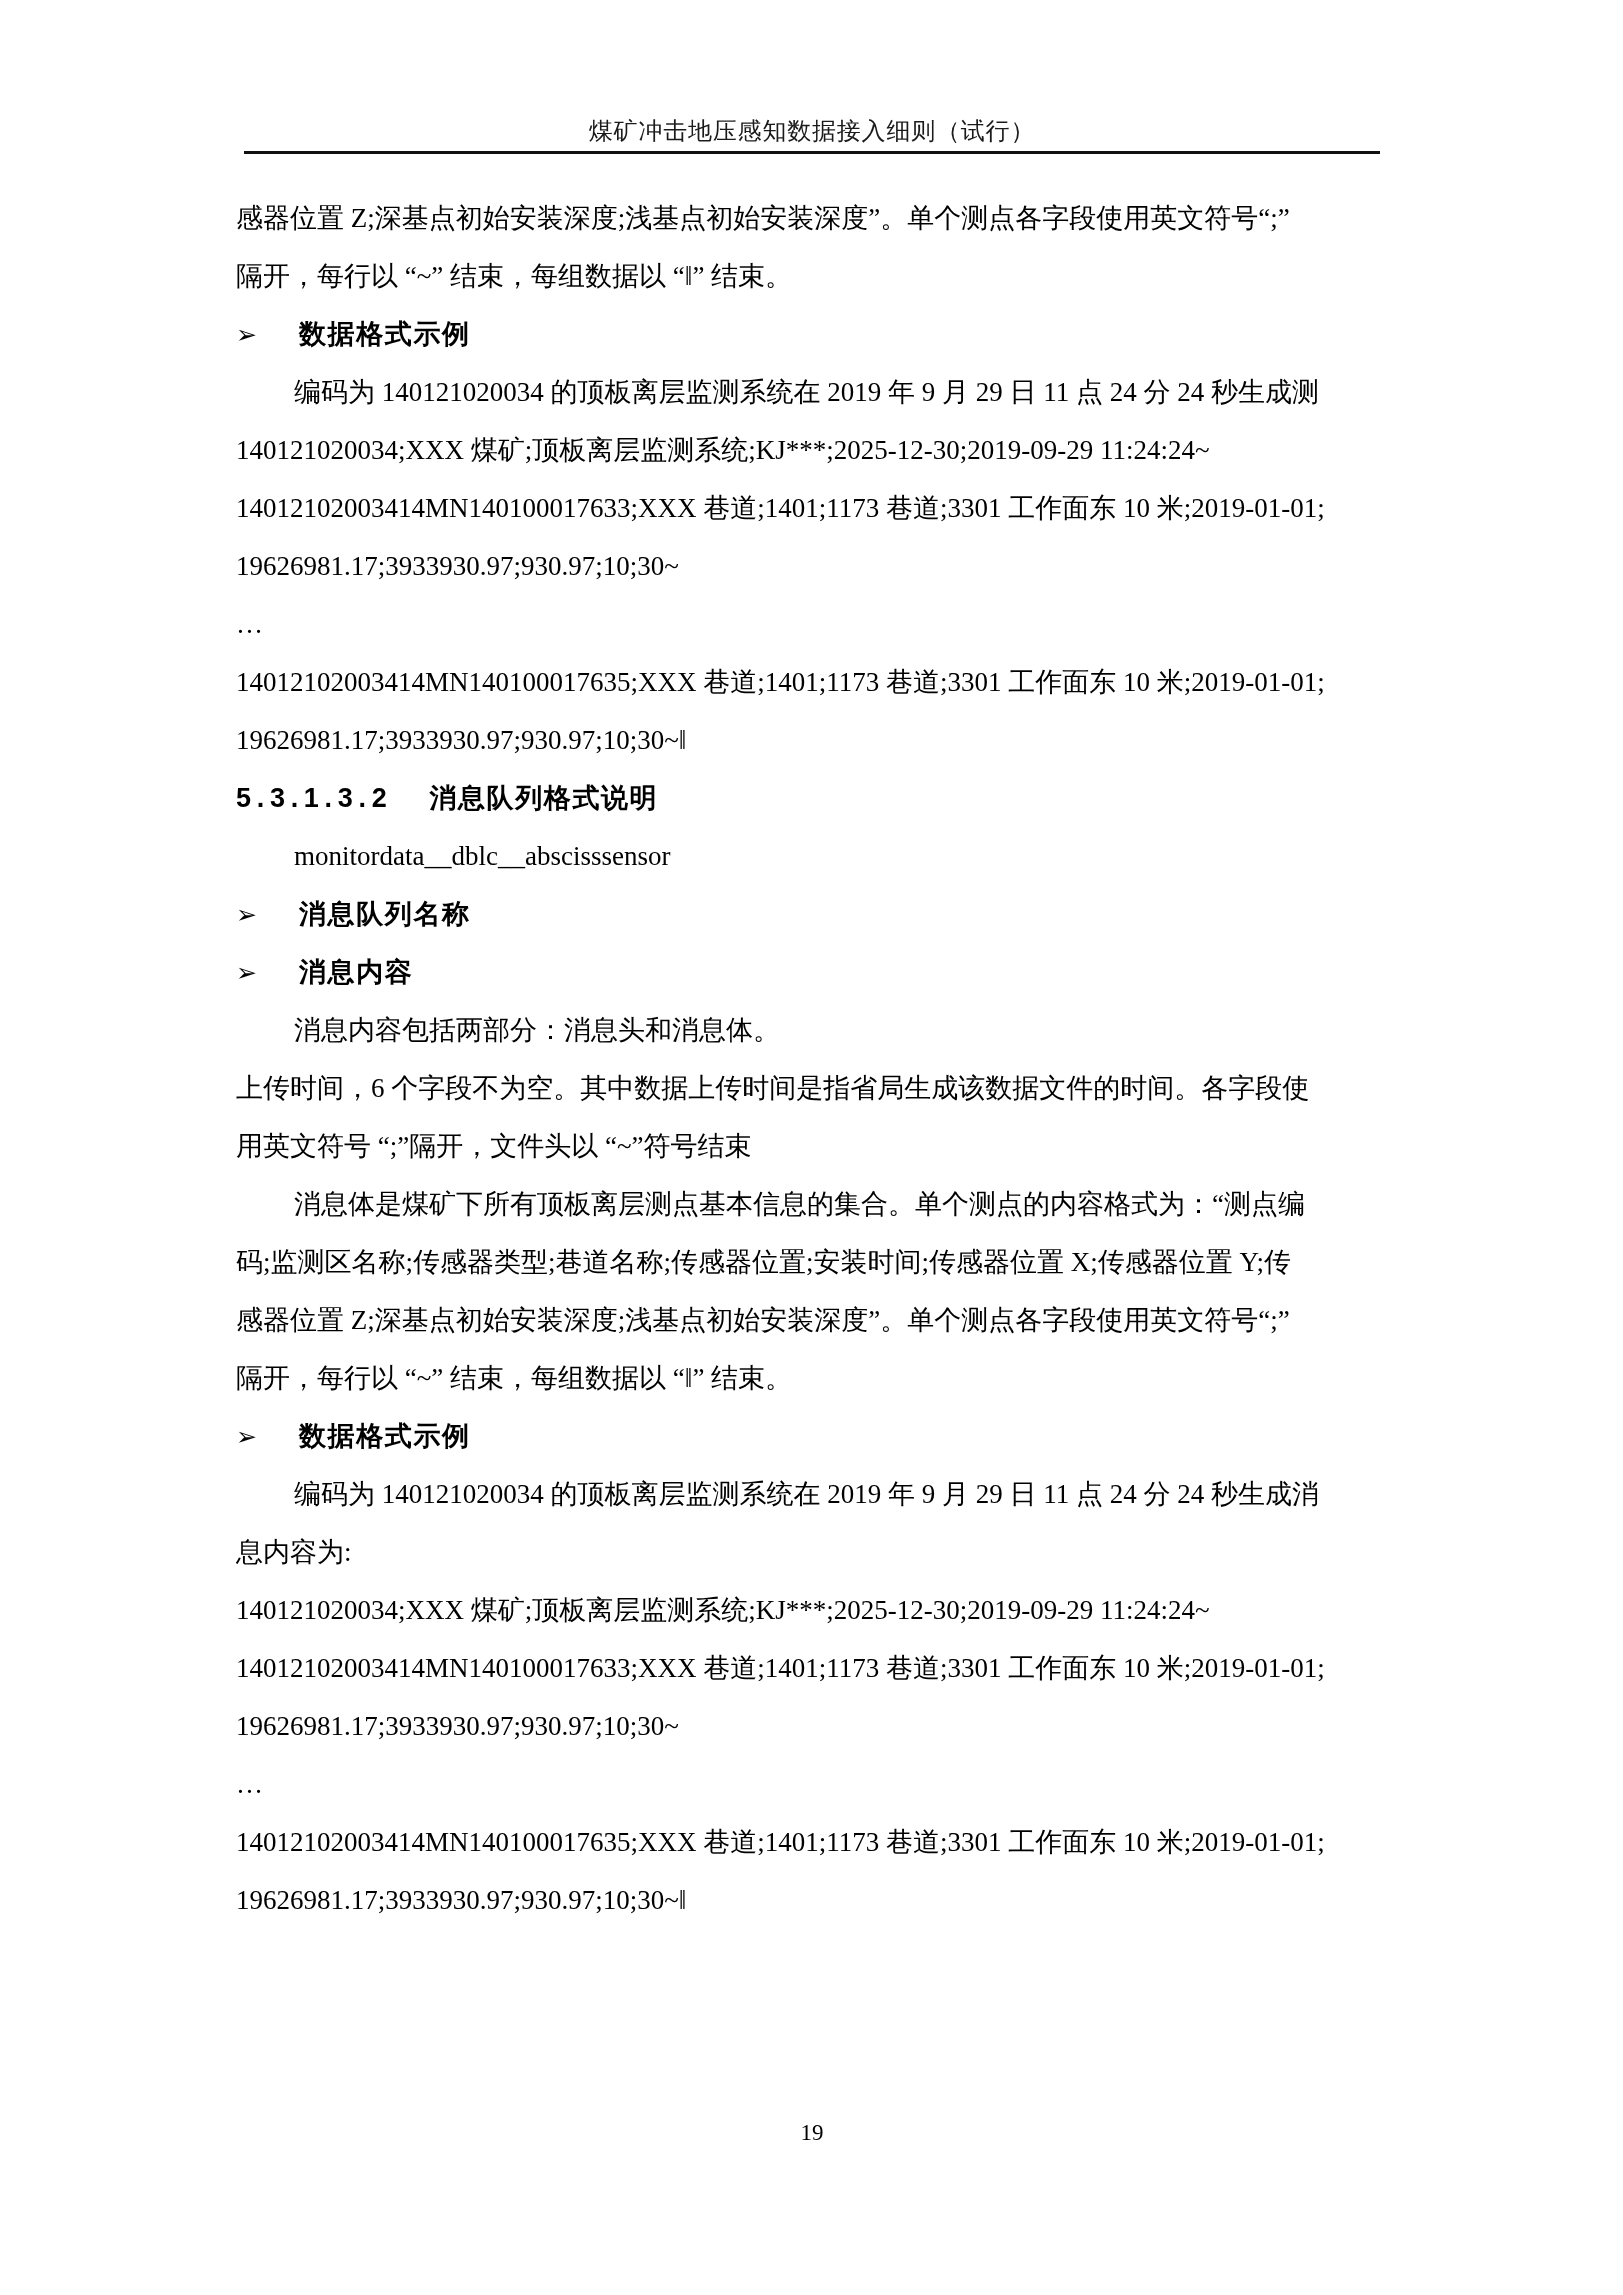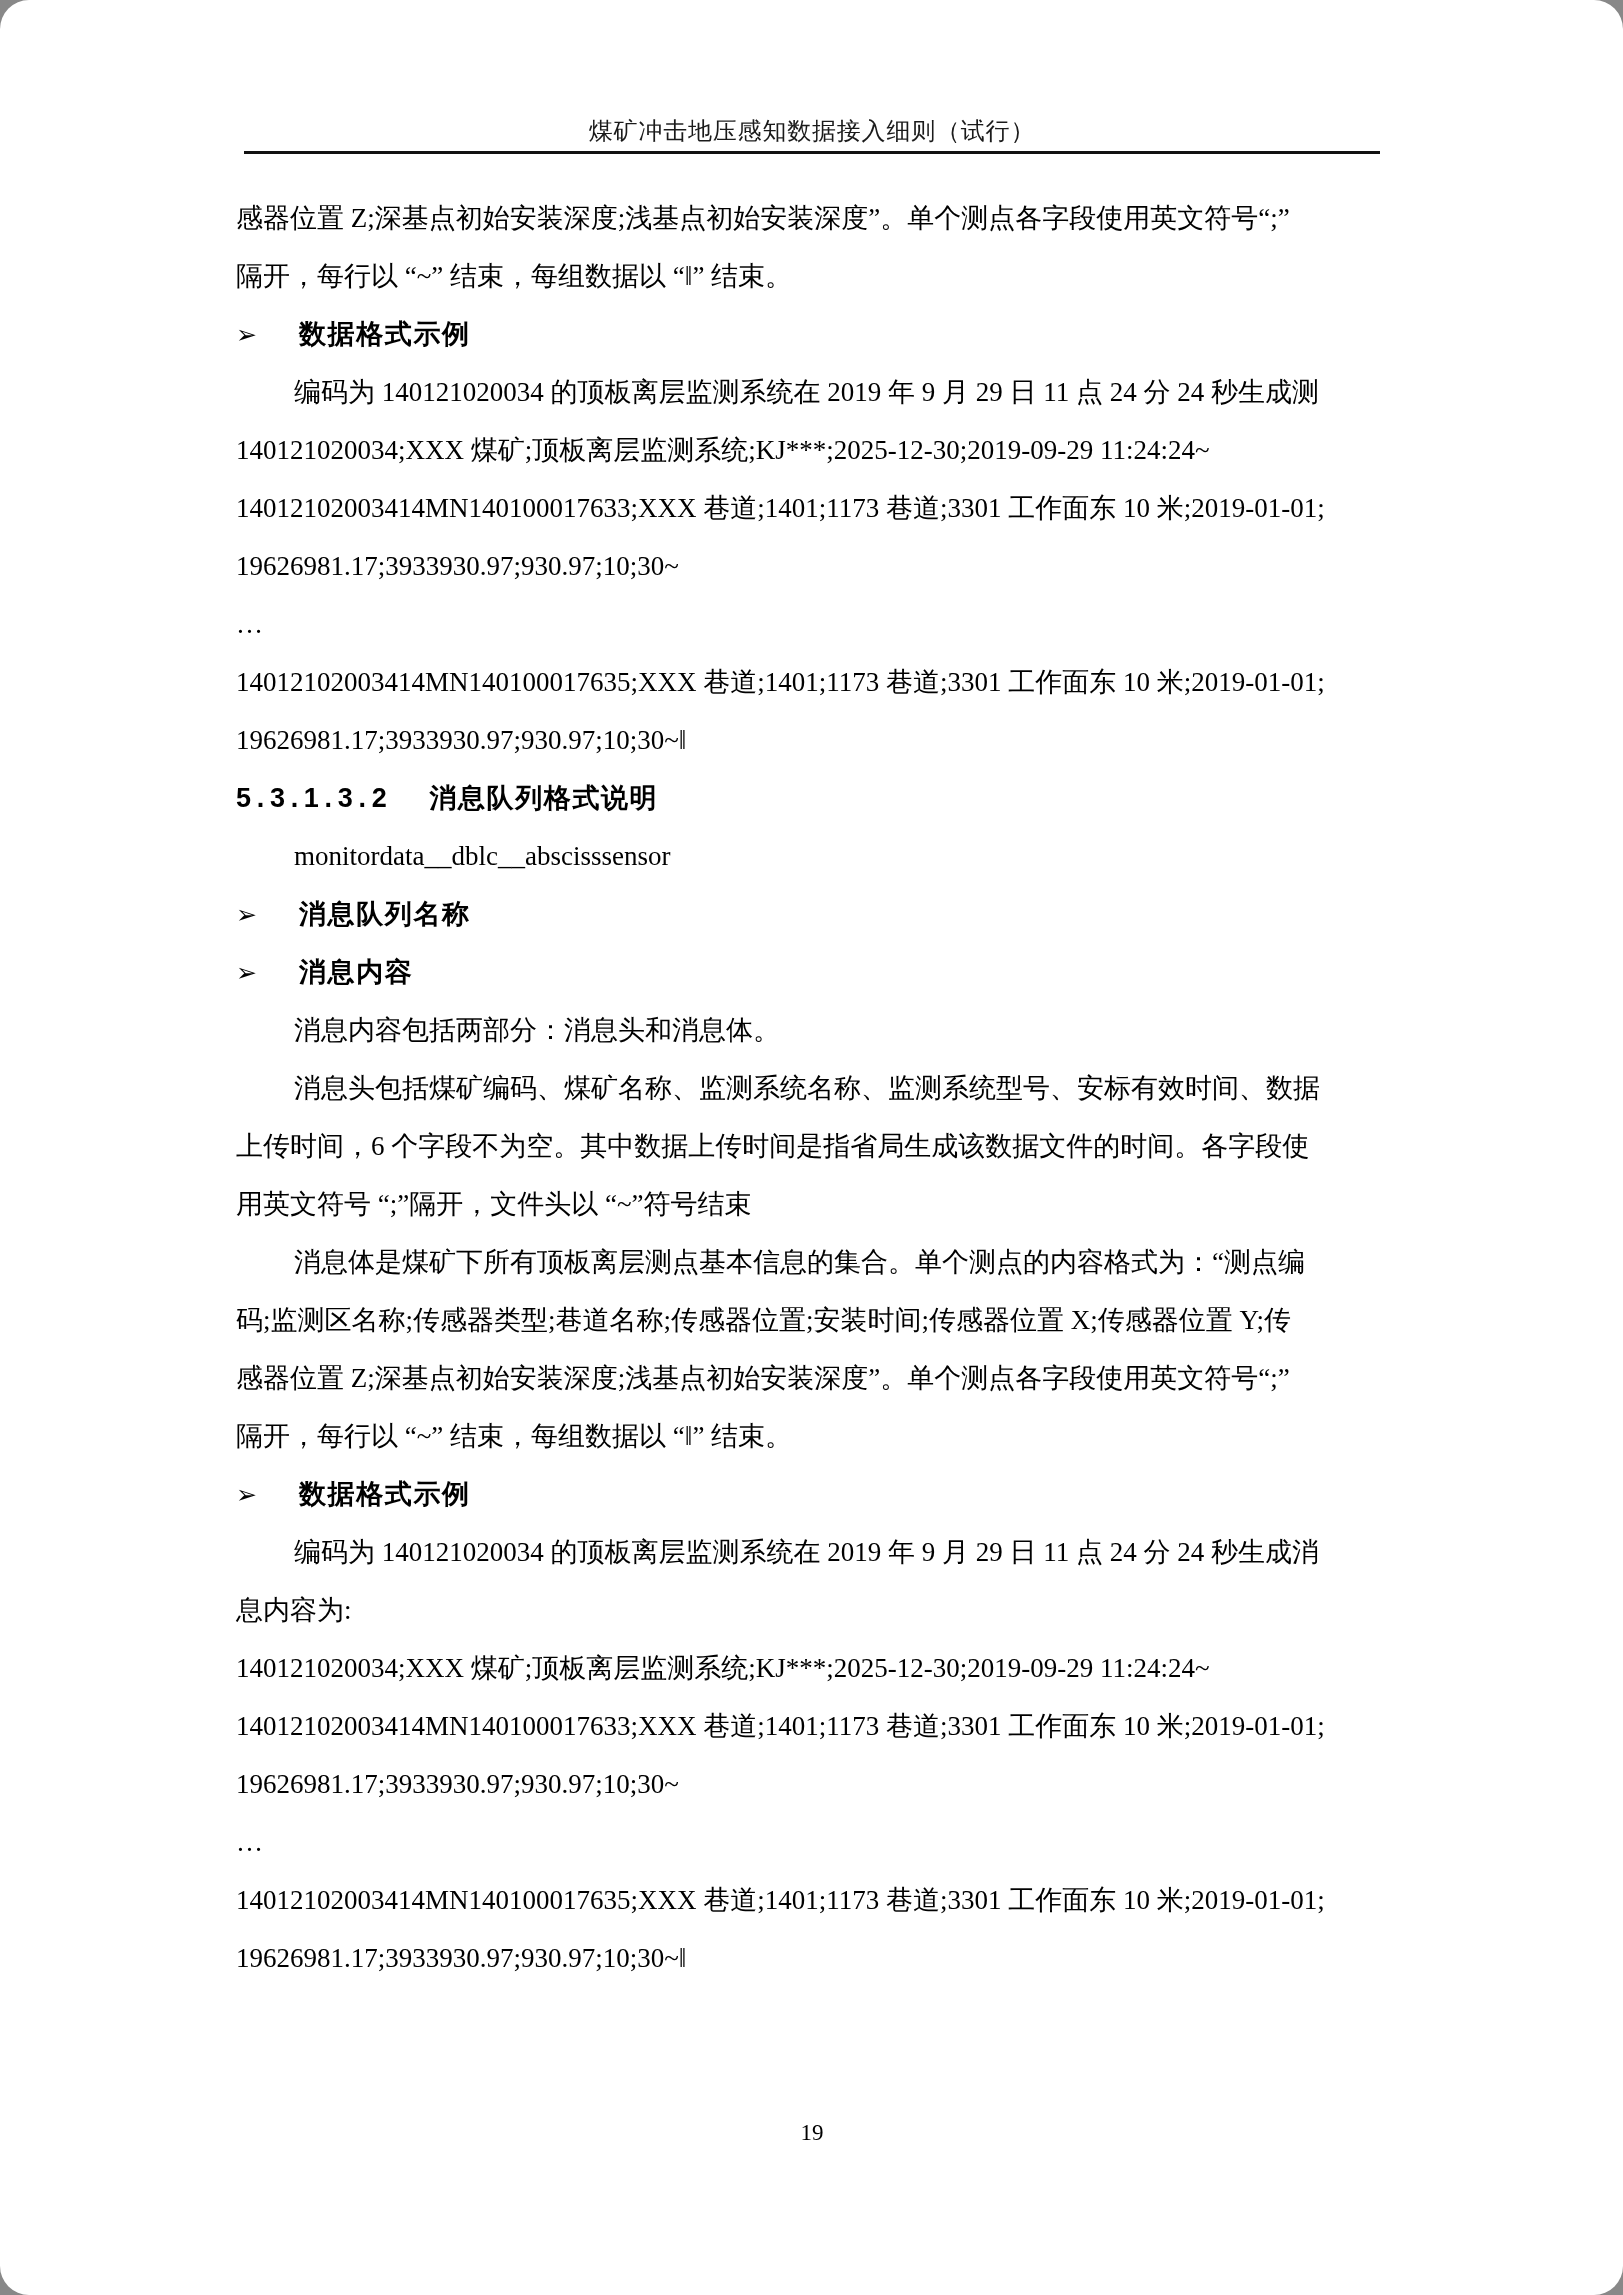--- a/index.html
+++ b/index.html
@@ -4,21 +4,20 @@
 <style>
   html,body { margin:0; padding:0; background:#888; }
   .page {
     position:relative;
     width:1623px; height:2295px;
     margin:0 auto;
     background:#ffffff;
     color:#000;
     font-family:"Liberation Serif","DejaVu Serif",serif;
     overflow:hidden;
-    border-radius:29px;
   }
   .header {
     position:absolute; left:244px; top:110px;
     width:1136px; height:44px;
     box-sizing:border-box;
     border-bottom:3.2px solid #111;
     display:flex; align-items:flex-end; justify-content:center;
     padding-bottom:4px;
   }
   .header .title {
@@ -77,21 +76,20 @@
     <div class="line">14012102003414MN140100017633;XXX 巷道;1401;1173 巷道;3301 工作面东 10 米;2019-01-01;</div>
     <div class="line">19626981.17;3933930.97;930.97;10;30~</div>
     <div class="line">…</div>
     <div class="line">14012102003414MN140100017635;XXX 巷道;1401;1173 巷道;3301 工作面东 10 米;2019-01-01;</div>
     <div class="line">19626981.17;3933930.97;930.97;10;30~‖</div>
     <div class="line heading"><span class="num">5.3.1.3.2</span><span class="htxt">消息队列格式说明</span></div>
     <div class="line ind">monitordata__dblc__abscisssensor</div>
     <div class="line bullet"><span class="arrow">➢</span><span>消息队列名称</span></div>
     <div class="line bullet"><span class="arrow">➢</span><span>消息内容</span></div>
     <div class="line ind">消息内容包括两部分：消息头和消息体。</div>
-    <div class="line ind">消息头包括煤矿编码、煤矿名称、监测系统名称、监测系统型号、安标有效时间、数据</div>
     <div class="line">上传时间，6 个字段不为空。其中数据上传时间是指省局生成该数据文件的时间。各字段使</div>
     <div class="line">用英文符号 “;”隔开，文件头以 “~”符号结束</div>
     <div class="line ind">消息体是煤矿下所有顶板离层测点基本信息的集合。单个测点的内容格式为：“测点编</div>
     <div class="line">码;监测区名称;传感器类型;巷道名称;传感器位置;安装时间;传感器位置 X;传感器位置 Y;传</div>
     <div class="line">感器位置 Z;深基点初始安装深度;浅基点初始安装深度”。单个测点各字段使用英文符号“;”</div>
     <div class="line">隔开，每行以 “~” 结束，每组数据以 “‖” 结束。</div>
     <div class="line bullet"><span class="arrow">➢</span><span>数据格式示例</span></div>
     <div class="line ind">编码为 140121020034 的顶板离层监测系统在 2019 年 9 月 29 日 11 点 24 分 24 秒生成消</div>
     <div class="line">息内容为:</div>
     <div class="line">140121020034;XXX 煤矿;顶板离层监测系统;KJ***;2025-12-30;2019-09-29 11:24:24~</div>

